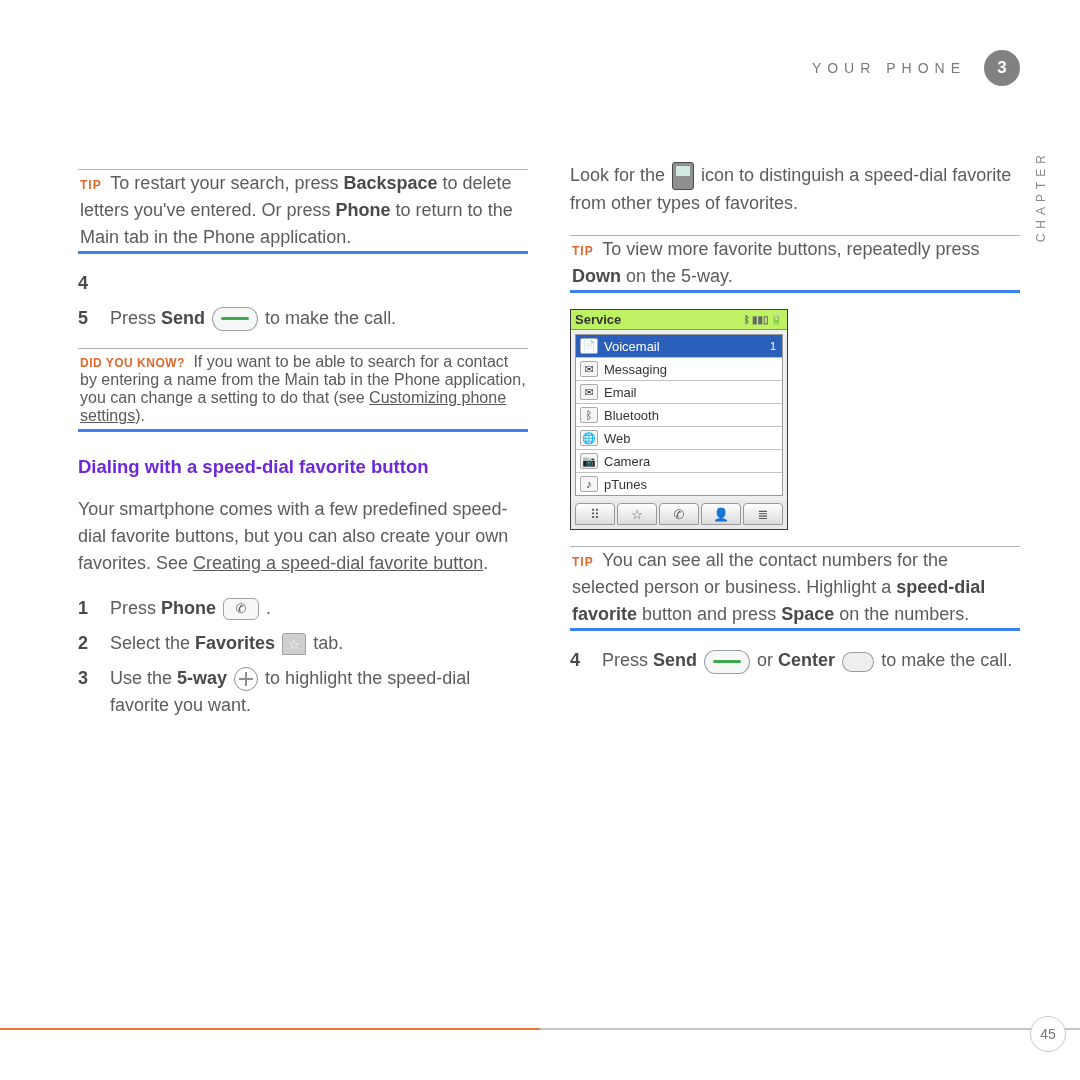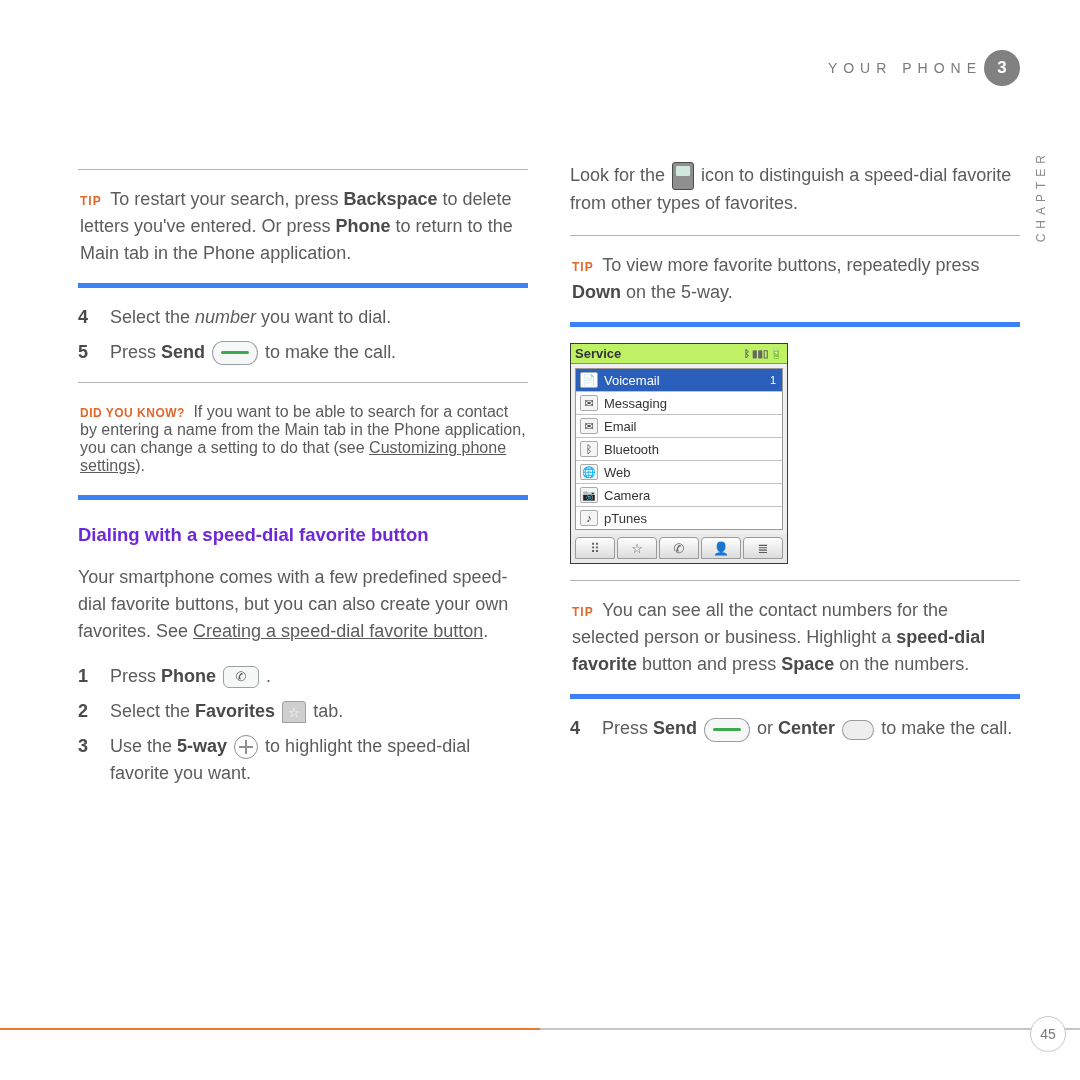--- a/index.html
+++ b/index.html
@@ -19,21 +19,21 @@
     height: 1080px;
     box-sizing: border-box;
     padding: 38px 60px 60px 78px;
   }
   .header {
     position: absolute;
     top: 50px;
     right: 60px;
     display: flex;
     align-items: center;
-    gap: 2px;
+    gap: 18px;
     justify-content: flex-end;
   }
   .header .section-name {
     letter-spacing: 6px;
     font-size: 14px;
     color: #7a7a7a;
     text-transform: uppercase;
   }
   .chapter-circle {
     width: 36px;
@@ -67,22 +67,22 @@
     flex: 1 1 0;
     min-width: 0;
   }
   p, li, .tip-box, .box-content {
     font-size: 18px;
     line-height: 1.5;
     color: #5c5c5c;
   }
   .tip-box, .callout-box {
     border-top: 1px solid #b5b5b5;
-    border-bottom: 5px solid #3b82f6;
-    padding: 16px 2px;
+    border-bottom: 3px solid #3b82f6;
+    padding: 0 2px;
     margin: 16px 0;
   }
   .tip-label {
     color: #e2672b;
     font-size: 12px;
     font-weight: 700;
     letter-spacing: 1px;
     margin-right: 4px;
     text-transform: uppercase;
   }
@@ -324,23 +324,20 @@
     <div class="col">
 
       <div class="tip-box">
         <span class="tip-label">TIP</span>
         <span>To restart your search, press </span><span class="bold">Backspace</span><span> to delete letters you've entered. Or press </span><span class="bold">Phone</span><span> to return to the Main tab in the Phone application.</span>
       </div>
 
       <ol>
         <li>
           <span class="num">4</span>
-          <span>
-            <span>Select the </span><span class="italic">number</span><span> you want to dial.</span>
-          </span>
         </li>
         <li>
           <span class="num">5</span>
           <span>
             <span>Press </span><span class="bold">Send</span>
             <span class="icon icon-send-key"></span>
             <span> to make the call.</span>
           </span>
         </li>
       </ol>

